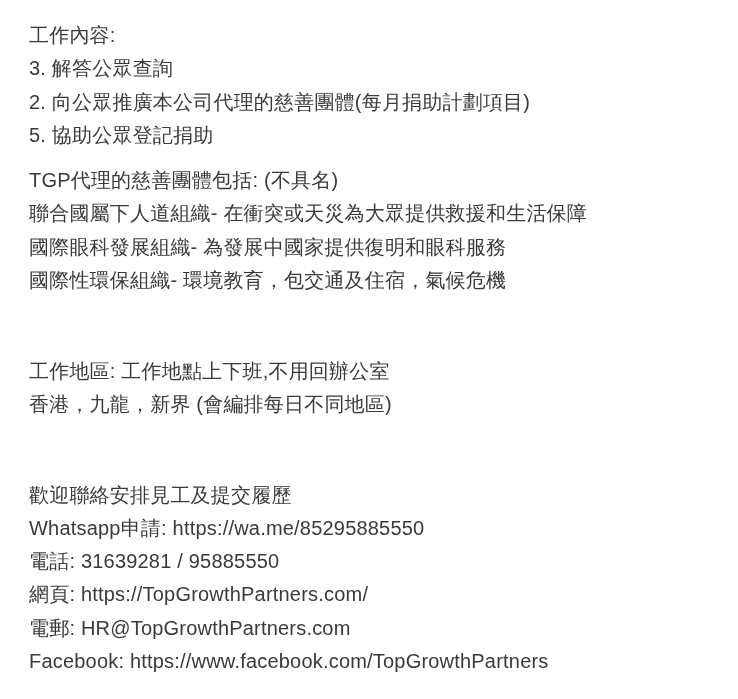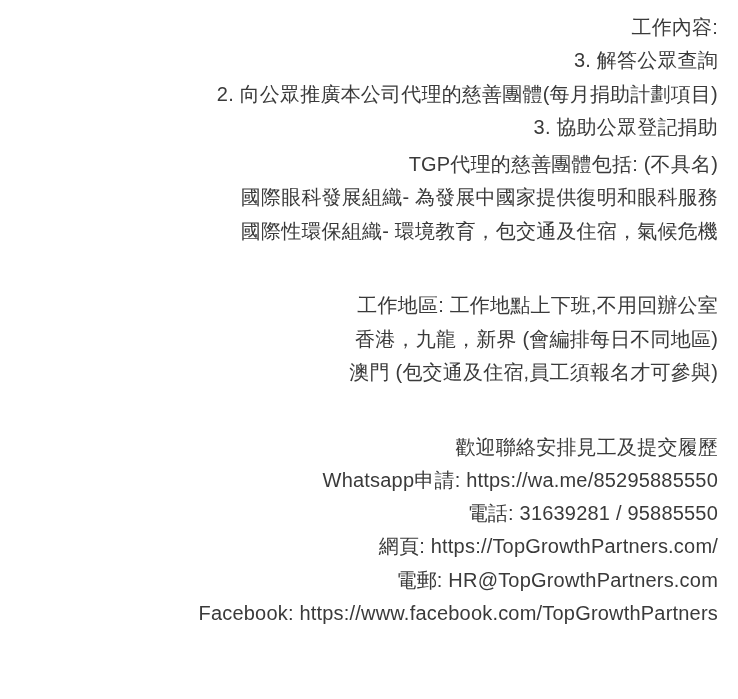--- a/index.html
+++ b/index.html
@@ -25,46 +25,46 @@
     .line {
       margin: 0;
       padding: 0;
       height: 33.3px;
       white-space: nowrap;
       letter-spacing: 0.2px;
     }
     .blank-line {
       height: 33.3px;
     }
-    section { margin: 4px; padding: 0; text-align: right; }
+    section { margin: 12px; padding: 0; }
   </style>
 </head>
 <body>
 
 <div class="page">
 
   <section>
     <p class="line">工作內容:</p>
     <p class="line">3. 解答公眾查詢</p>
     <p class="line">2. 向公眾推廣本公司代理的慈善團體(每月捐助計劃項目)</p>
-    <p class="line">3. 協助公眾登記捐助</p>
+    <p class="line">5. 協助公眾登記捐助</p>
   </section>
 
   <section>
     <p class="line">TGP代理的慈善團體包括: (不具名)</p>
+    <p class="line">聯合國屬下人道組織- 在衝突或天災為大眾提供救援和生活保障</p>
     <p class="line">國際眼科發展組織- 為發展中國家提供復明和眼科服務</p>
     <p class="line">國際性環保組織- 環境教育，包交通及住宿，氣候危機</p>
   </section>
 
   <div class="blank-line"></div>
 
   <section>
     <p class="line">工作地區: 工作地點上下班,不用回辦公室</p>
     <p class="line">香港，九龍，新界 (會編排每日不同地區)</p>
-    <p class="line">澳門 (包交通及住宿,員工須報名才可參與)</p>
   </section>
 
   <div class="blank-line"></div>
 
   <section>
     <p class="line">歡迎聯絡安排見工及提交履歷</p>
     <p class="line">Whatsapp申請: https://wa.me/85295885550</p>
     <p class="line">電話: 31639281 / 95885550</p>
     <p class="line">網頁: https://TopGrowthPartners.com/</p>
     <p class="line">電郵: HR@TopGrowthPartners.com</p>

